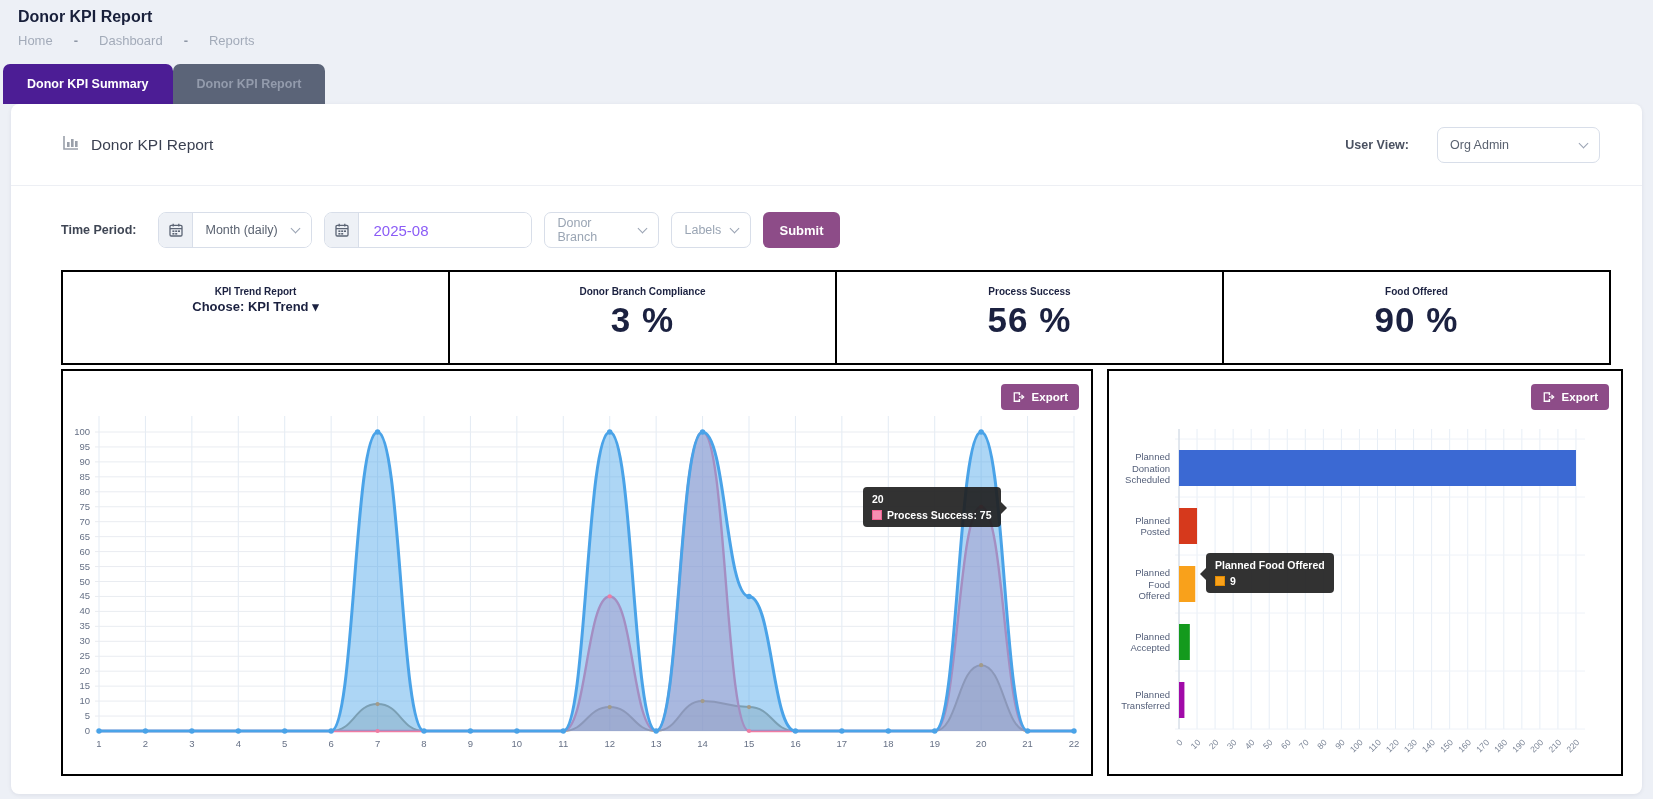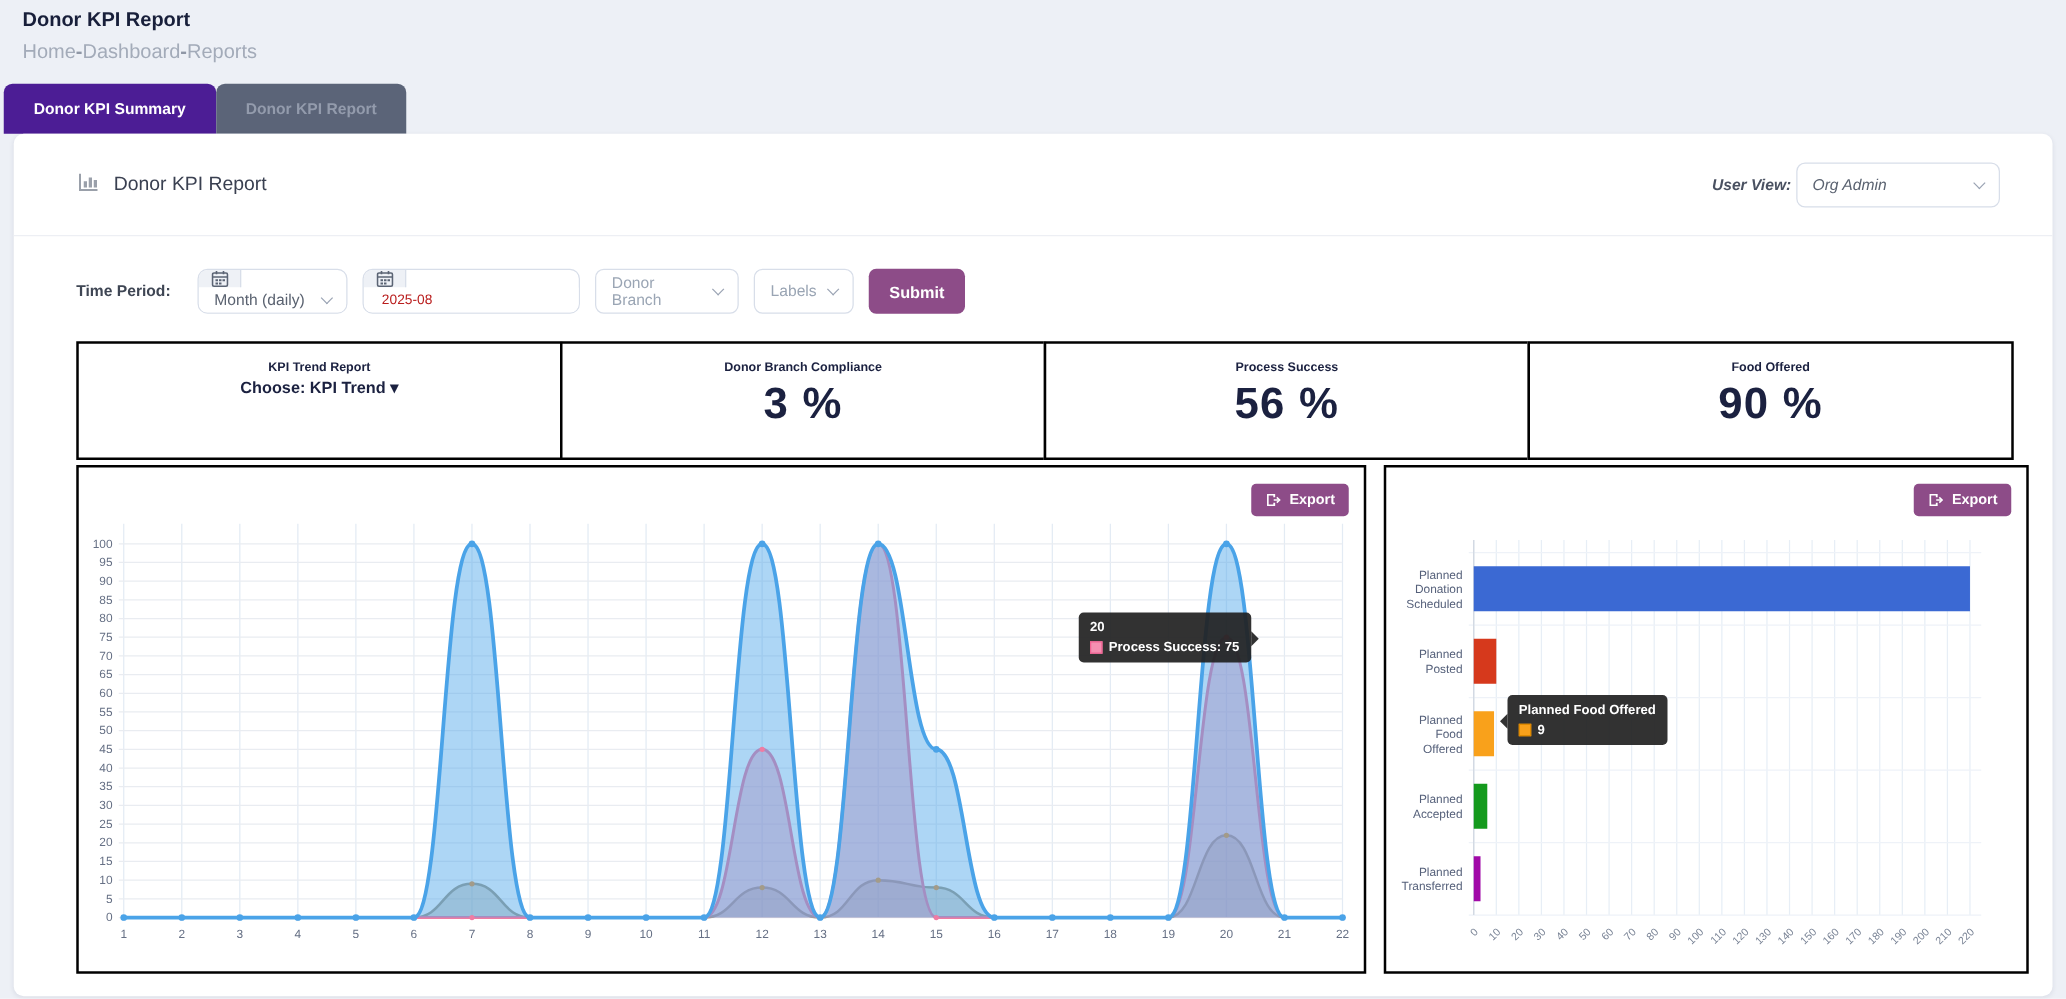--- a/index.html
+++ b/index.html
@@ -6,50 +6,50 @@
   html,body { margin:0; padding:0; }
   body {
     width:1653px; height:799px; overflow:hidden;
     background:#edf0f6;
     font-family:"Liberation Sans", sans-serif;
     color:#1b2140;
   }
   
   .page-header { padding:8px 18px 0; }
   .page-title { font-size:16px; font-weight:bold; color:#181f3a; }
-  .breadcrumb { margin-top:7px; font-size:16px; color:#a3abb9; display:flex; gap:0; align-items:center; }
+  .breadcrumb { margin-top:7px; font-size:13px; color:#a3abb9; display:flex; gap:21px; align-items:center; }
   .breadcrumb .sep { color:#8f97a6; font-weight:bold; }
   
   .tabs { display:flex; margin-top:16px; padding-left:3px; }
   .tab { height:40px; display:flex; align-items:center; padding:0 24px; font-size:12.5px; font-weight:bold;
          border-radius:7px 7px 0 0; cursor:pointer; }
   .tab.active { background:#4c1d95; color:#ffffff; }
   .tab.inactive { background:#5b6478; color:#939bac; }
   
   .card { margin:0 11px; background:#fff; border-radius:8px; box-shadow:0 1px 4px rgba(20,30,60,.08);
           position:relative; height:690px; }
   .card-header { height:82px; display:flex; align-items:center; justify-content:space-between;
                  padding:0 42px 0 52px; border-bottom:1px solid #edeff4; }
   .card-title-wrap { display:flex; align-items:center; gap:12px; }
   .card-title { font-size:15.5px; color:#3a4051; }
-  .userview { display:flex; align-items:center; gap:4px;font-style:italic; }
+  .userview { display:flex; align-items:center; gap:28px; }
   .userview-label { font-size:12.5px; font-weight:bold; color:#4a5161; }
   .select, .text-input { height:36px; border:1px solid #d8dee9; border-radius:7px; background:#fff;
       display:flex; align-items:center; padding:0 12px; font-size:12.5px; color:#5a6270; }
   .select { justify-content:space-between; cursor:pointer; }
   .chev { width:7px; height:7px; border-right:1.6px solid #9aa3b3; border-bottom:1.6px solid #9aa3b3;
           transform:rotate(45deg); margin-left:10px; margin-top:-3px; flex:none; }
   .placeholder { color:#9aa5b4; }
   
   .filter-row { display:flex; align-items:center; padding:26px 0 20px 50px; gap:12px; }
   .filter-label { font-size:12.5px; font-weight:bold; color:#3f4654; margin-right:10px; }
-  .input-group { display:flex; border:1px solid #d8dee9; border-radius:8px; overflow:hidden; height:36px; background:#fff;flex-direction:column; }
+  .input-group { display:flex; border:1px solid #d8dee9; border-radius:8px; overflow:hidden; height:36px; background:#fff; }
   .icon-cell { width:34px; background:#eef1f6; border-right:1px solid #d8dee9; display:flex; align-items:center; justify-content:center; }
   .input-group .select, .input-group .text-input { border:none; border-radius:0; height:34px; }
-  .text-input input { border:none; outline:none; font-size:11px; color:#b91c1c; width:100%; background:transparent; font-family:inherit; }
+  .text-input input { border:none; outline:none; font-size:15px; color:#8b5cf6; width:100%; background:transparent; font-family:inherit; }
   .btn-submit { height:36px; padding:0 16px; background:var(--accent,#8d4c88); color:#fff; border:none; border-radius:6px;
                 font-size:13px; font-weight:bold; cursor:pointer; font-family:inherit; }
   
   .kpi-row { display:flex; margin:2px 0 0 50px; width:1550px; }
   .kpi-box { flex:1; border:2px solid #000; margin-left:-2px; height:95px; text-align:center; padding-top:14px; background:#fff; }
   .kpi-box:first-child { margin-left:0; }
   .kpi-title { font-size:10px; font-weight:bold; color:#1b2140; }
   .kpi-sub { margin-top:2px; font-size:13px; font-weight:bold; color:#1b2140; cursor:pointer; }
   .kpi-value { margin-top:3px; font-size:35px; font-weight:bold; color:#1b2140; letter-spacing:1px; }
   

